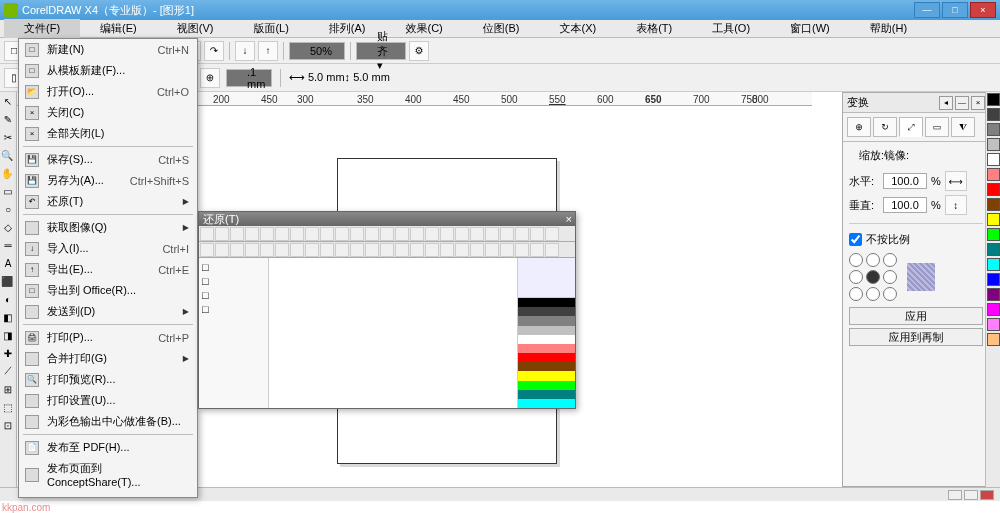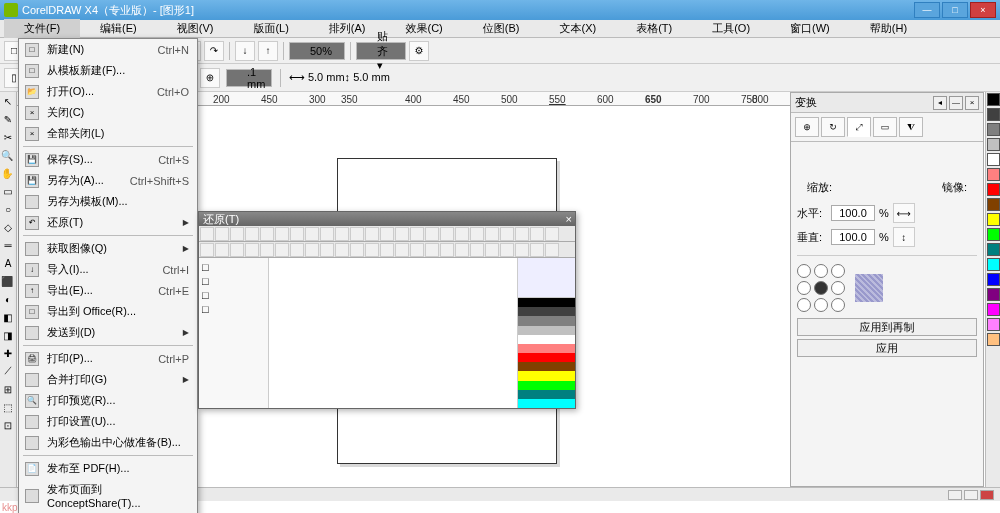--- a/index.html
+++ b/index.html
@@ -34,32 +34,32 @@
 .submenu-canvas { flex: 1; background: #fff; position: relative; }
 .submenu-right { width: 58px; background: #f8f8f8; border-left: 1px solid #ccc; }
 .submenu-right .pal { height: calc(100% - 40px); display: flex; flex-direction: column; }
 .submenu-right .pal div { flex: 1; }
 .left-toolbox { position: absolute; left: 0; top: 92px; width: 17px; background: #eaeaea; border-right: 1px solid #bbb; display: flex; flex-direction: column; height: 395px; }
 .left-toolbox .tool { width: 16px; height: 16px; margin: 1px 0; display: flex; align-items: center; justify-content: center; font-size: 10px; border: 1px solid transparent; }
 .ruler-h { position: absolute; left: 17px; top: 92px; right: 188px; height: 14px; background: #f8f8f8; border-bottom: 1px solid #aaa; font-size: 8px; overflow: hidden; }
 .ruler-h .num { position: absolute; top: 2px; font-size: 10px; color: #333; }
 .canvas-area { position: absolute; left: 17px; top: 106px; right: 188px; bottom: 26px; background: #fff; overflow: hidden; }
 .page-rect { position: absolute; left: 320px; top: 52px; width: 220px; height: 306px; border: 1px solid #333; box-shadow: 3px 3px 0 rgba(0,0,0,0.15); }
-.docker-panel { position: absolute; right: 16px; top: 92px; width: 194px; background: #f4f4f4; border: 1px solid #aaa; height: 395px; }
+.docker-panel { position: absolute; right: 10px; top: 92px; width: 148px; background: #f4f4f4; border: 1px solid #aaa; height: 395px; }
 .docker-title { display: flex; align-items: center; justify-content: space-between; padding: 2px 4px; background: #eaeaea; border-bottom: 1px solid #bbb; }
 .docker-title .btns { display: flex; gap: 2px; }
 .docker-title .btns span { width: 14px; height: 14px; background: #f0f0f0; border: 1px solid #999; display: flex; align-items: center; justify-content: center; font-size: 8px; }
 .docker-tabs { display: flex; gap: 2px; padding: 4px; background: #f4f4f4; border-bottom: 1px solid #bbb; }
 .docker-tabs .dt { width: 24px; height: 20px; background: #fafafa; border: 1px solid #bbb; display: flex; align-items: center; justify-content: center; font-size: 9px; }
 .docker-tabs .dt.active { background: #fff; border-bottom-color: #fff; }
 .docker-body { padding: 6px; }
 .docker-row { display: flex; align-items: center; gap: 4px; margin: 4px 0; }
 .docker-row label { width: 30px; }
 .docker-row input { width: 44px; border: 1px solid #aaa; text-align: center; height: 16px; }
-.docker-headers { display: flex; justify-content: space-between; padding: 0 10px 4px; margin-top: 32px; }
+.docker-headers { display: flex; justify-content: flex-start; padding: 0 10px 4px; }
 .check-row { display: flex; align-items: center; gap: 4px; margin: 8px 0 4px; }
 .anchor-grid { display: flex; gap: 10px; align-items: center; margin: 6px 0; }
 .anchor-boxes { display: grid; grid-template-columns: repeat(3, 14px); gap: 3px; }
 .anchor-boxes div { width: 14px; height: 14px; border: 1px solid #777; background: #fff; border-radius: 50%; }
 .anchor-icon { width: 28px; height: 28px; background: repeating-linear-gradient(45deg,#99c,#99c 2px,#bbd 2px,#bbd 4px); }
 .docker-btn { width: 100%; height: 18px; margin: 3px 0; border: 1px solid #aaa; background: #f0f0f0; text-align: center; line-height: 16px; }
 .color-palette { position: absolute; right: 0; top: 92px; width: 15px; height: 395px; background: #eaeaea; border-left: 1px solid #bbb; display: flex; flex-direction: column; }
 .color-palette .sw { width: 13px; height: 13px; margin: 1px auto; border: 1px solid #555; }
 .status-bar { position: absolute; bottom: 12px; left: 0; right: 0; height: 14px; background: #eaeaea; border-top: 1px solid #bbb; display: flex; align-items: center; padding: 0 6px; }
 .status-bar .sbox { width: 14px; height: 10px; background: #f0f0f0; border: 1px solid #aaa; margin-left: 2px; }
@@ -157,22 +157,22 @@
     <div class="tool">⊡</div>
   </div>
 
 <div class="ruler-h" id="ruler">
     <span class="num" style="left: 4px;">0</span>
     <span class="num" style="left: 52px;">50</span>
     <span class="num" style="left: 100px;">100</span>
     <span class="num" style="left: 148px;">150</span>
     <span class="num" style="left: 196px;">200</span>
     <span class="num" style="left: 244px;">450</span>
-    <span class="num" style="left: 292px;">300</span>
-    <span class="num" style="left: 324px;">350</span>
+    <span class="num" style="left: 280px;">300</span>
+    <span class="num" style="left: 340px;">350</span>
     <span class="num" style="left: 388px;">400</span>
     <span class="num" style="left: 436px;">450</span>
     <span class="num" style="left: 484px;">500</span>
     <span class="num" style="left: 532px; text-decoration: underline;">550</span>
     <span class="num" style="left: 580px;">600</span>
     <span class="num" style="left: 628px; font-weight: bold;">650</span>
     <span class="num" style="left: 676px;">700</span>
     <span class="num" style="left: 724px;">750</span>
     <span class="num" style="left: 735px;">800</span>
   </div>
@@ -207,24 +207,20 @@
     <div class="sep"></div>
     <div class="mi">
       <span class="ic">💾</span>
       <span>保存(S)...</span>
       <span class="sc">Ctrl+S</span>
     </div>
     <div class="mi">
       <span class="ic">💾</span>
       <span>另存为(A)...</span>
       <span class="sc">Ctrl+Shift+S</span>
-    </div>
-    <div class="mi">
-      <span class="ic"></span>
-      <span>另存为模板(M)...</span>
     </div>
     <div class="mi">
       <span class="ic">↶</span>
       <span>还原(T)</span>
       <span class="arrow">▶</span>
     </div>
     <div class="sep"></div>
     <div class="mi">
       <span class="ic"></span>
       <span>获取图像(Q)</span>
@@ -396,36 +392,40 @@
       <span>%</span>
       <div class="tb-btn" style="width:22px">⟷</div>
     </div>
     <div class="docker-row">
       <label>垂直:</label>
       <input value="100.0" style="">
       <span>%</span>
       <div class="tb-btn" style="width:22px">↕</div>
     </div>
     <div style="height:1px;background:#ccc;margin:8px 0"></div>
+    <div class="check-row">
+      <input type="checkbox" checked="" style="">
+      <span>不按比例</span>
+    </div>
     <div class="anchor-grid">
       <div class="anchor-boxes">
         <div></div>
           <div></div>
           <div></div>
         <div></div>
           <div style="background:#333"></div>
           <div></div>
         <div></div>
           <div></div>
           <div></div>
       </div>
       <div class="anchor-icon"></div>
     </div>
+    <div class="docker-btn">应用</div>
     <div class="docker-btn">应用到再制</div>
-    <div class="docker-btn">应用</div>
   </div>
 </div>
 
 <div class="color-palette" id="palette">
     <div class="sw" style="background: rgb(0, 0, 0);"></div>
     <div class="sw" style="background: rgb(64, 64, 64);"></div>
     <div class="sw" style="background: rgb(128, 128, 128);"></div>
     <div class="sw" style="background: rgb(192, 192, 192);"></div>
     <div class="sw" style="background: rgb(255, 255, 255);"></div>
     <div class="sw" style="background: rgb(255, 128, 128);"></div>

